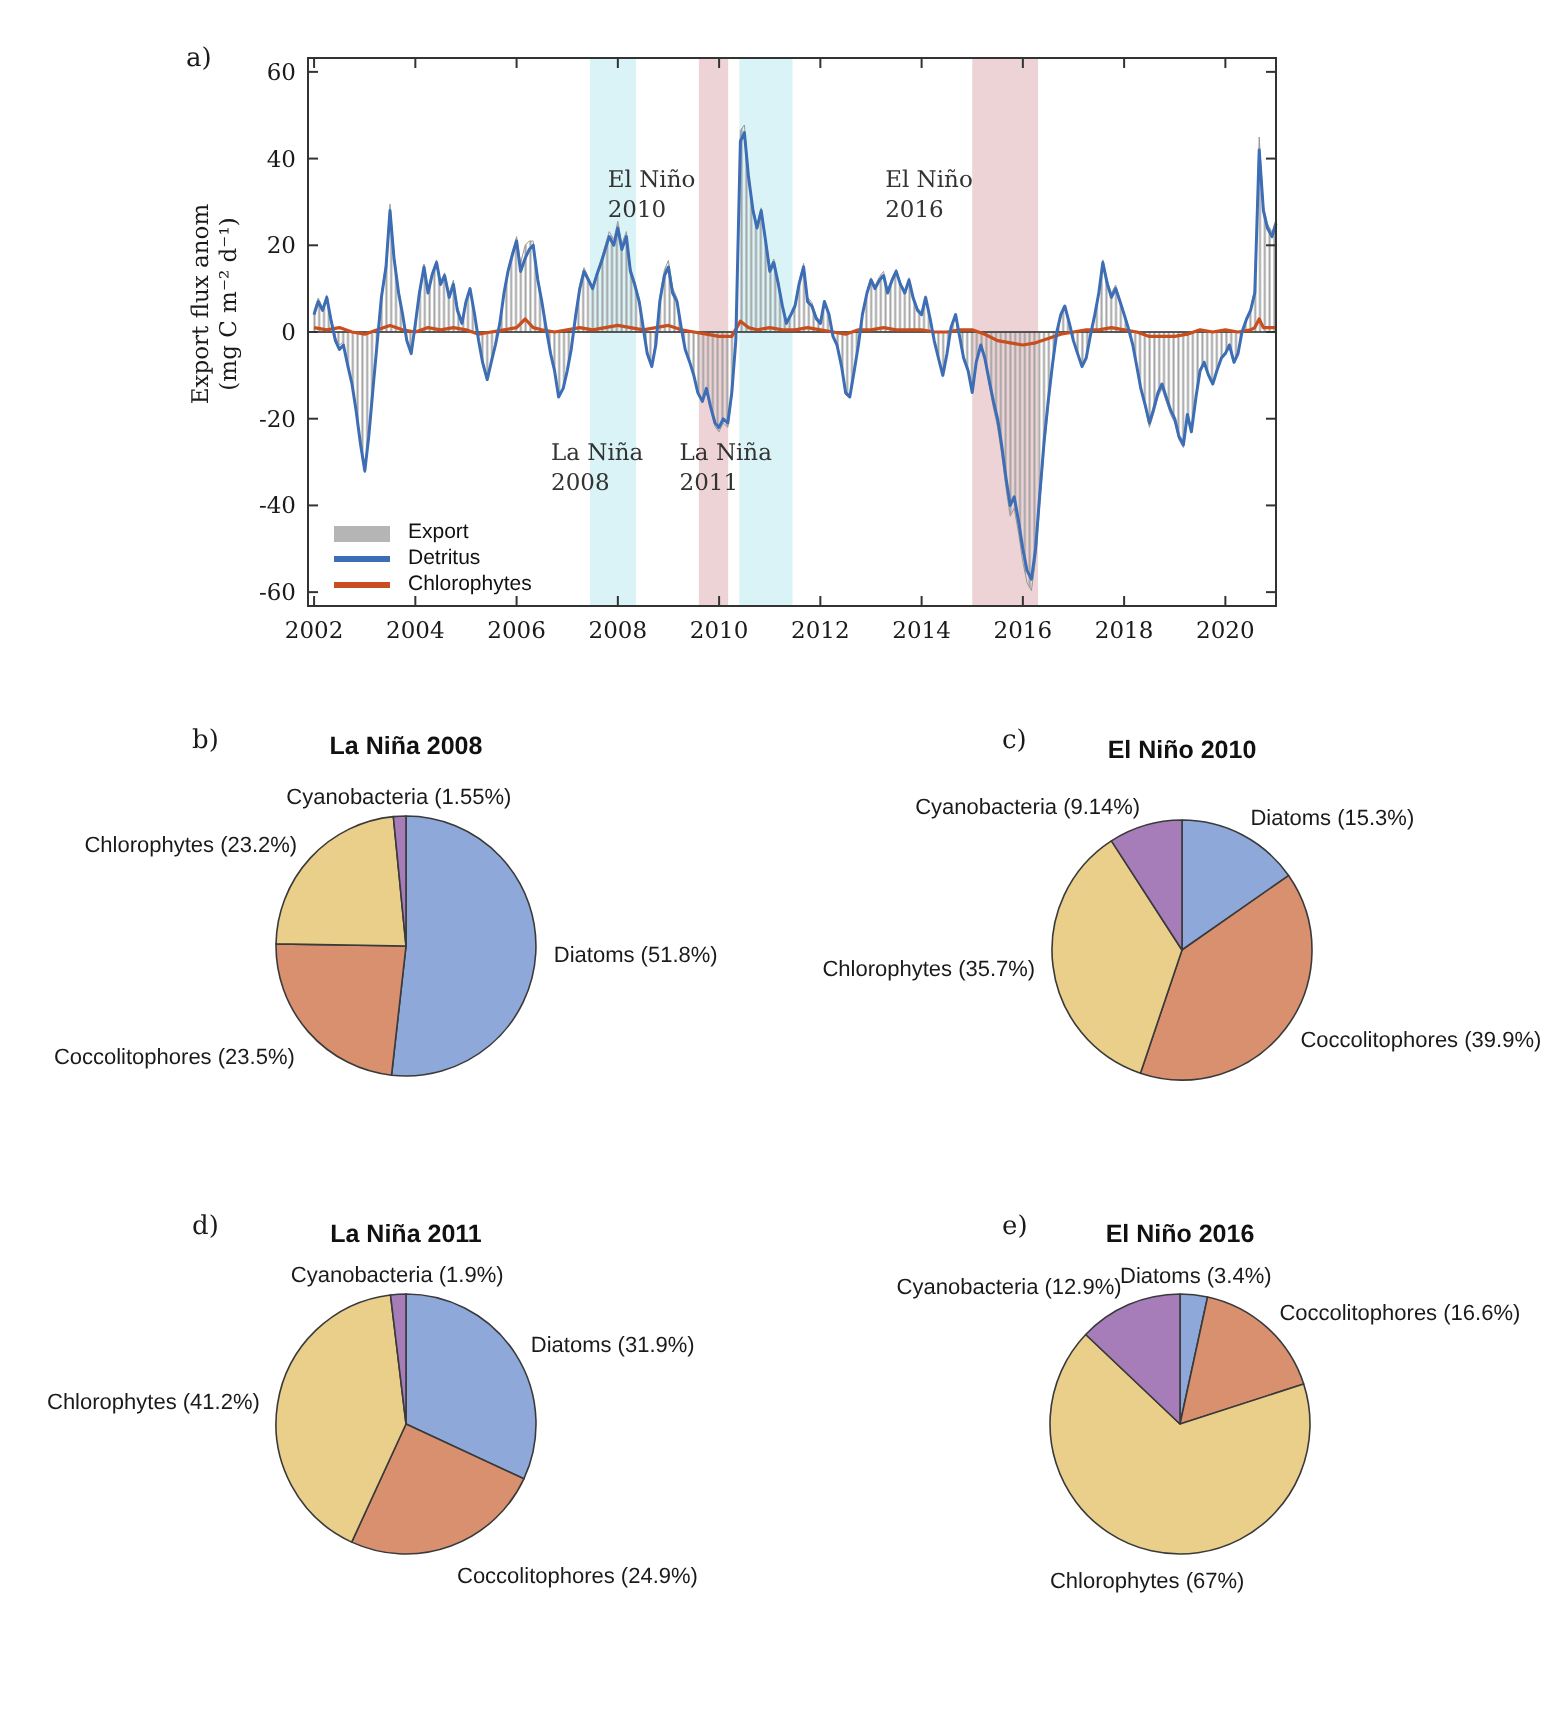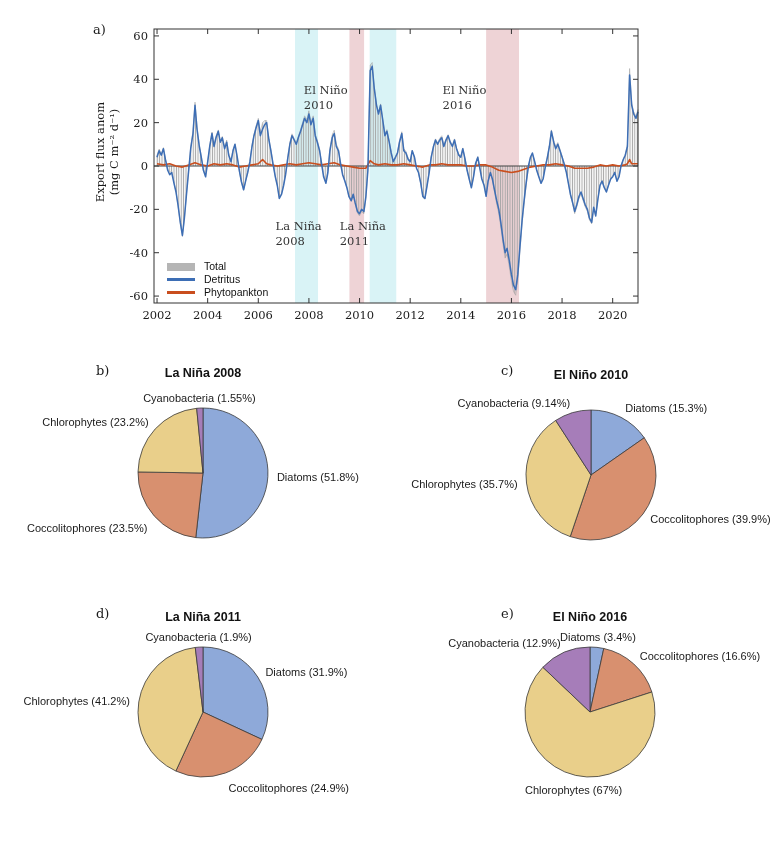--- a/index.html
+++ b/index.html
@@ -142,29 +142,29 @@
   <div class="panel-letter" style="left:501px;top:606px;">e)</div>
 
   <div class="ylabel">
     <span>Export flux anom</span><br>
     <span>(mg C m⁻² d⁻¹)</span>
   </div>
 
   <div class="legend">
     <div class="legend-row">
       <div class="legend-swatch-area" id="sw-total" style="background: rgb(181, 181, 181);"></div>
-      <div class="legend-label">Total</div>
+      <div class="legend-label">Export</div>
     </div>
     <div class="legend-row">
       <div class="legend-swatch-line" id="sw-detritus" style="background: rgb(61, 110, 181);"></div>
       <div class="legend-label">Detritus</div>
     </div>
     <div class="legend-row">
       <div class="legend-swatch-line" id="sw-phyto" style="background: rgb(201, 78, 30);"></div>
-      <div class="legend-label">Phytopankton</div>
+      <div class="legend-label">Chlorophytes</div>
     </div>
   </div>
 
   <div class="pie-title" style="left:83px;top:366px;">La Niña 2008</div>
   <div class="pie-title" style="left:471px;top:368px;">El Niño 2010</div>
   <div class="pie-title" style="left:83px;top:610px;">La Niña 2011</div>
   <div class="pie-title" style="left:470px;top:610px;">El Niño 2016</div>
 
 </div>
 

